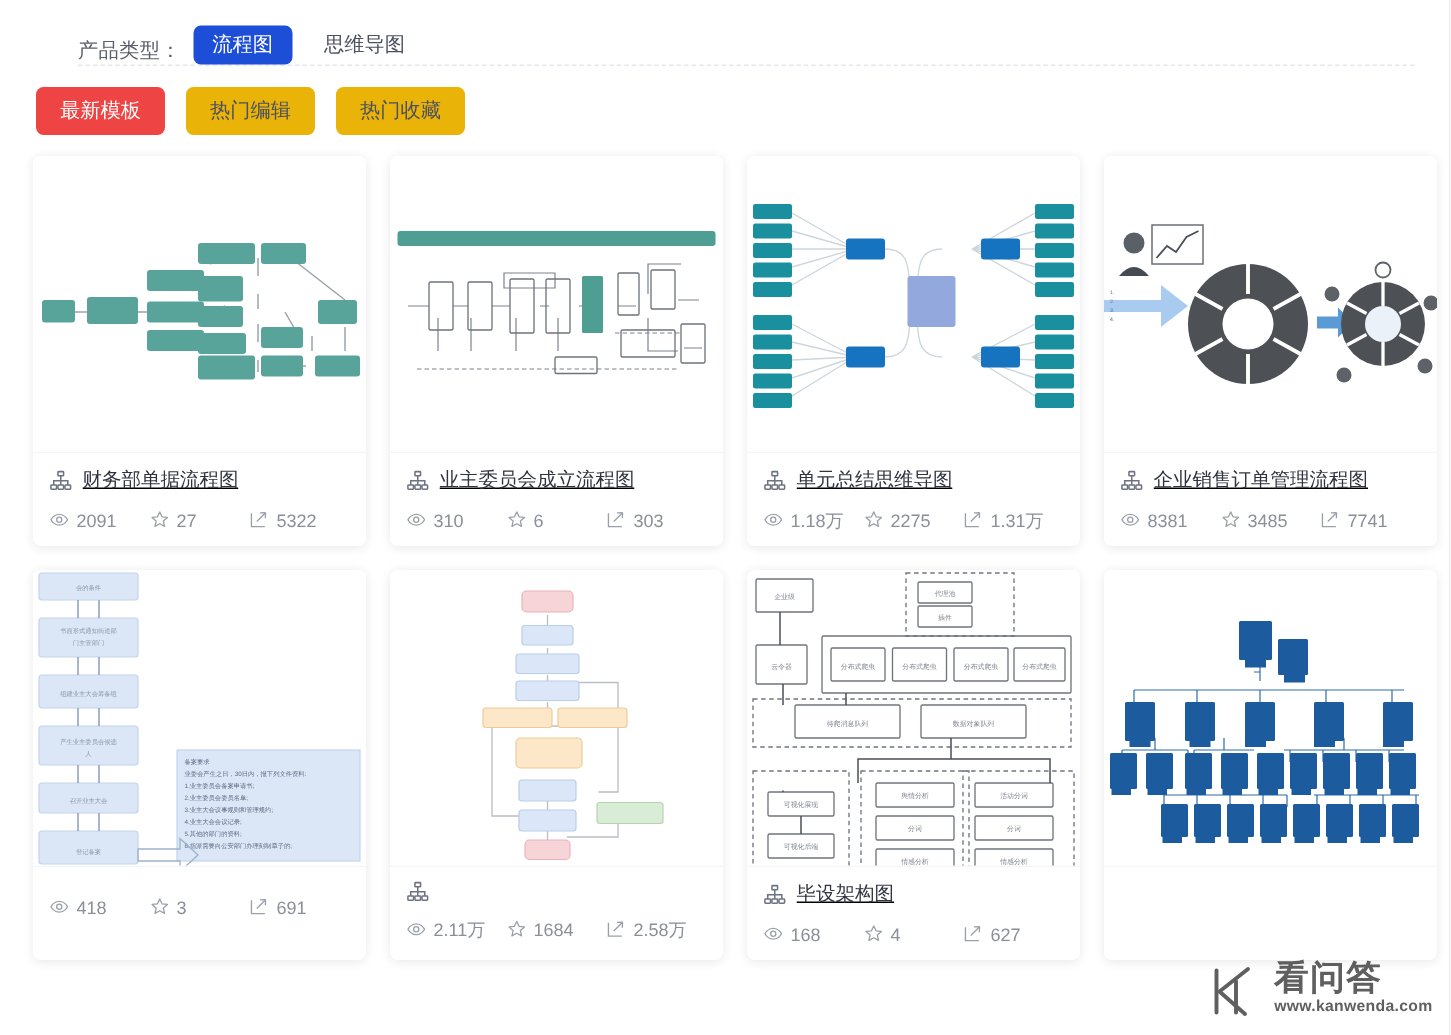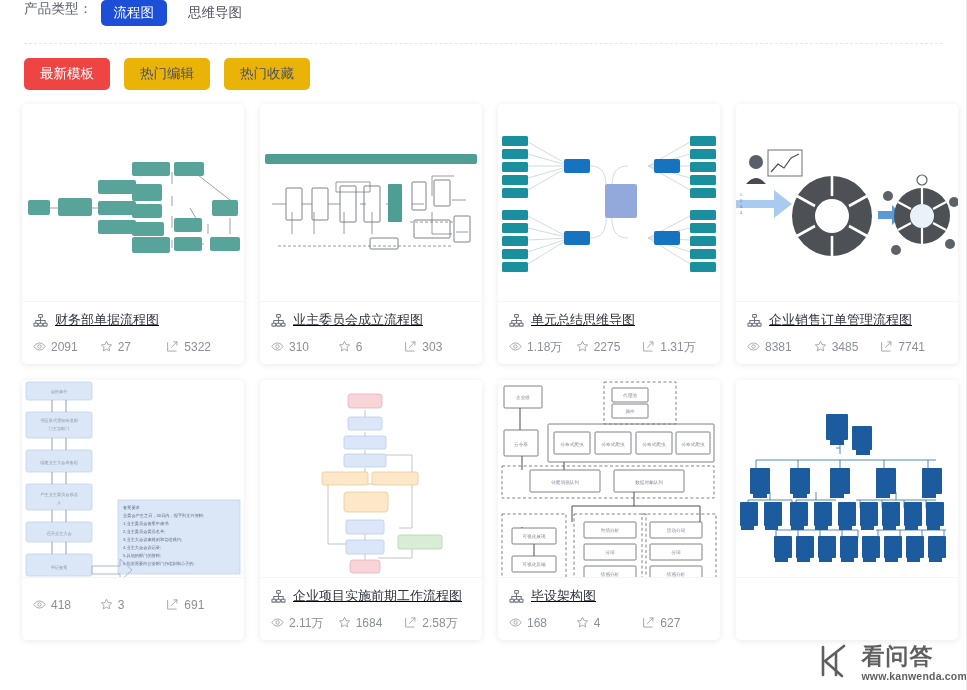--- a/index.html
+++ b/index.html
@@ -8,23 +8,24 @@
     width: 967px; height: 690px;
     background: #ffffff;
     font-family: "Liberation Sans", "DejaVu Sans", sans-serif;
     overflow: hidden;
   }
   #app { position: relative; width: 967px; height: 690px; background: #fff; }
 
   
   .filters { padding: 0 24px; }
   .filter-row {
-    display: flex; align-items: flex-start;
+    display: flex; align-items: flex-end;
     height: 44px;
     border-bottom: 1px dashed #e4e7ed;
+    margin-left: 28px;
   }
   .filter-row.last { border-bottom: 1px dashed #e4e7ed; }
   .filter-label {
     font-size: 13.5px; color: #5a5f6b; white-space: nowrap;
     margin-right: 8px; letter-spacing: .2px;
   }
   .chip {
     font-size: 13.5px; color: #4c5160;
     padding: 5px 13px; border-radius: 5px;
     margin-right: 8px; white-space: nowrap; cursor: pointer;
@@ -80,22 +81,22 @@
     display: flex; align-items: center;
     margin-top: 11px;
     font-size: 12px; color: #8a8f99;
   }
   .stat { display: flex; align-items: center; gap: 5px; width: 33.33%; }
   .stat-val { line-height: 1; }
   .ico { display: inline-block; flex: 0 0 auto; line-height: 0; }
 
   
   .watermark {
-    position: absolute; right: 0; bottom: 8px;
-    display: flex; align-items: flex-end; gap: 7px;
+    position: absolute; right: 12px; bottom: 8px;
+    display: flex; align-items: flex-start; gap: 7px;
     opacity: .82;
   }
   .wm-text { display: flex; flex-direction: column; align-items: flex-start; }
   .wm-cn {
     font-size: 23px; font-weight: bold; color: #3c3c3c;
     letter-spacing: 1px; line-height: 1;
   }
   .wm-url {
     font-size: 10.5px; font-weight: bold; color: #3c3c3c;
     letter-spacing: .2px; margin-top: 2px;
@@ -595,21 +596,20 @@
             <svg width="15" height="15" viewBox="0 0 16 16">
                 <g fill="none" stroke="#6d7380" stroke-width="1.1">
               <rect x="6" y="1.5" width="4" height="3" rx=".5"></rect>
                   <rect x="1" y="11" width="4" height="3" rx=".5"></rect>
               <rect x="6" y="11" width="4" height="3" rx=".5"></rect>
                   <rect x="11" y="11" width="4" height="3" rx=".5"></rect>
               <path d="M8 4.5v3.5M3 11V8h10v3M8 8v3"></path>
                 </g>
               </svg>
           </span>
-          <span class="card-title">企业项目实施前期工作流程图</span>
         </div>
         <div class="stats">
           <span class="stat">
             <span class="ico">
               <svg width="13" height="13" viewBox="0 0 16 16">
                   <g fill="none" stroke="#9aa0aa" stroke-width="1.1">
                 <path d="M1.2 8S3.6 3.6 8 3.6 14.8 8 14.8 8 12.4 12.4 8 12.4 1.2 8 1.2 8z"></path>
                     <circle cx="8" cy="8" r="2.1"></circle>
                   </g>
                 </svg>

